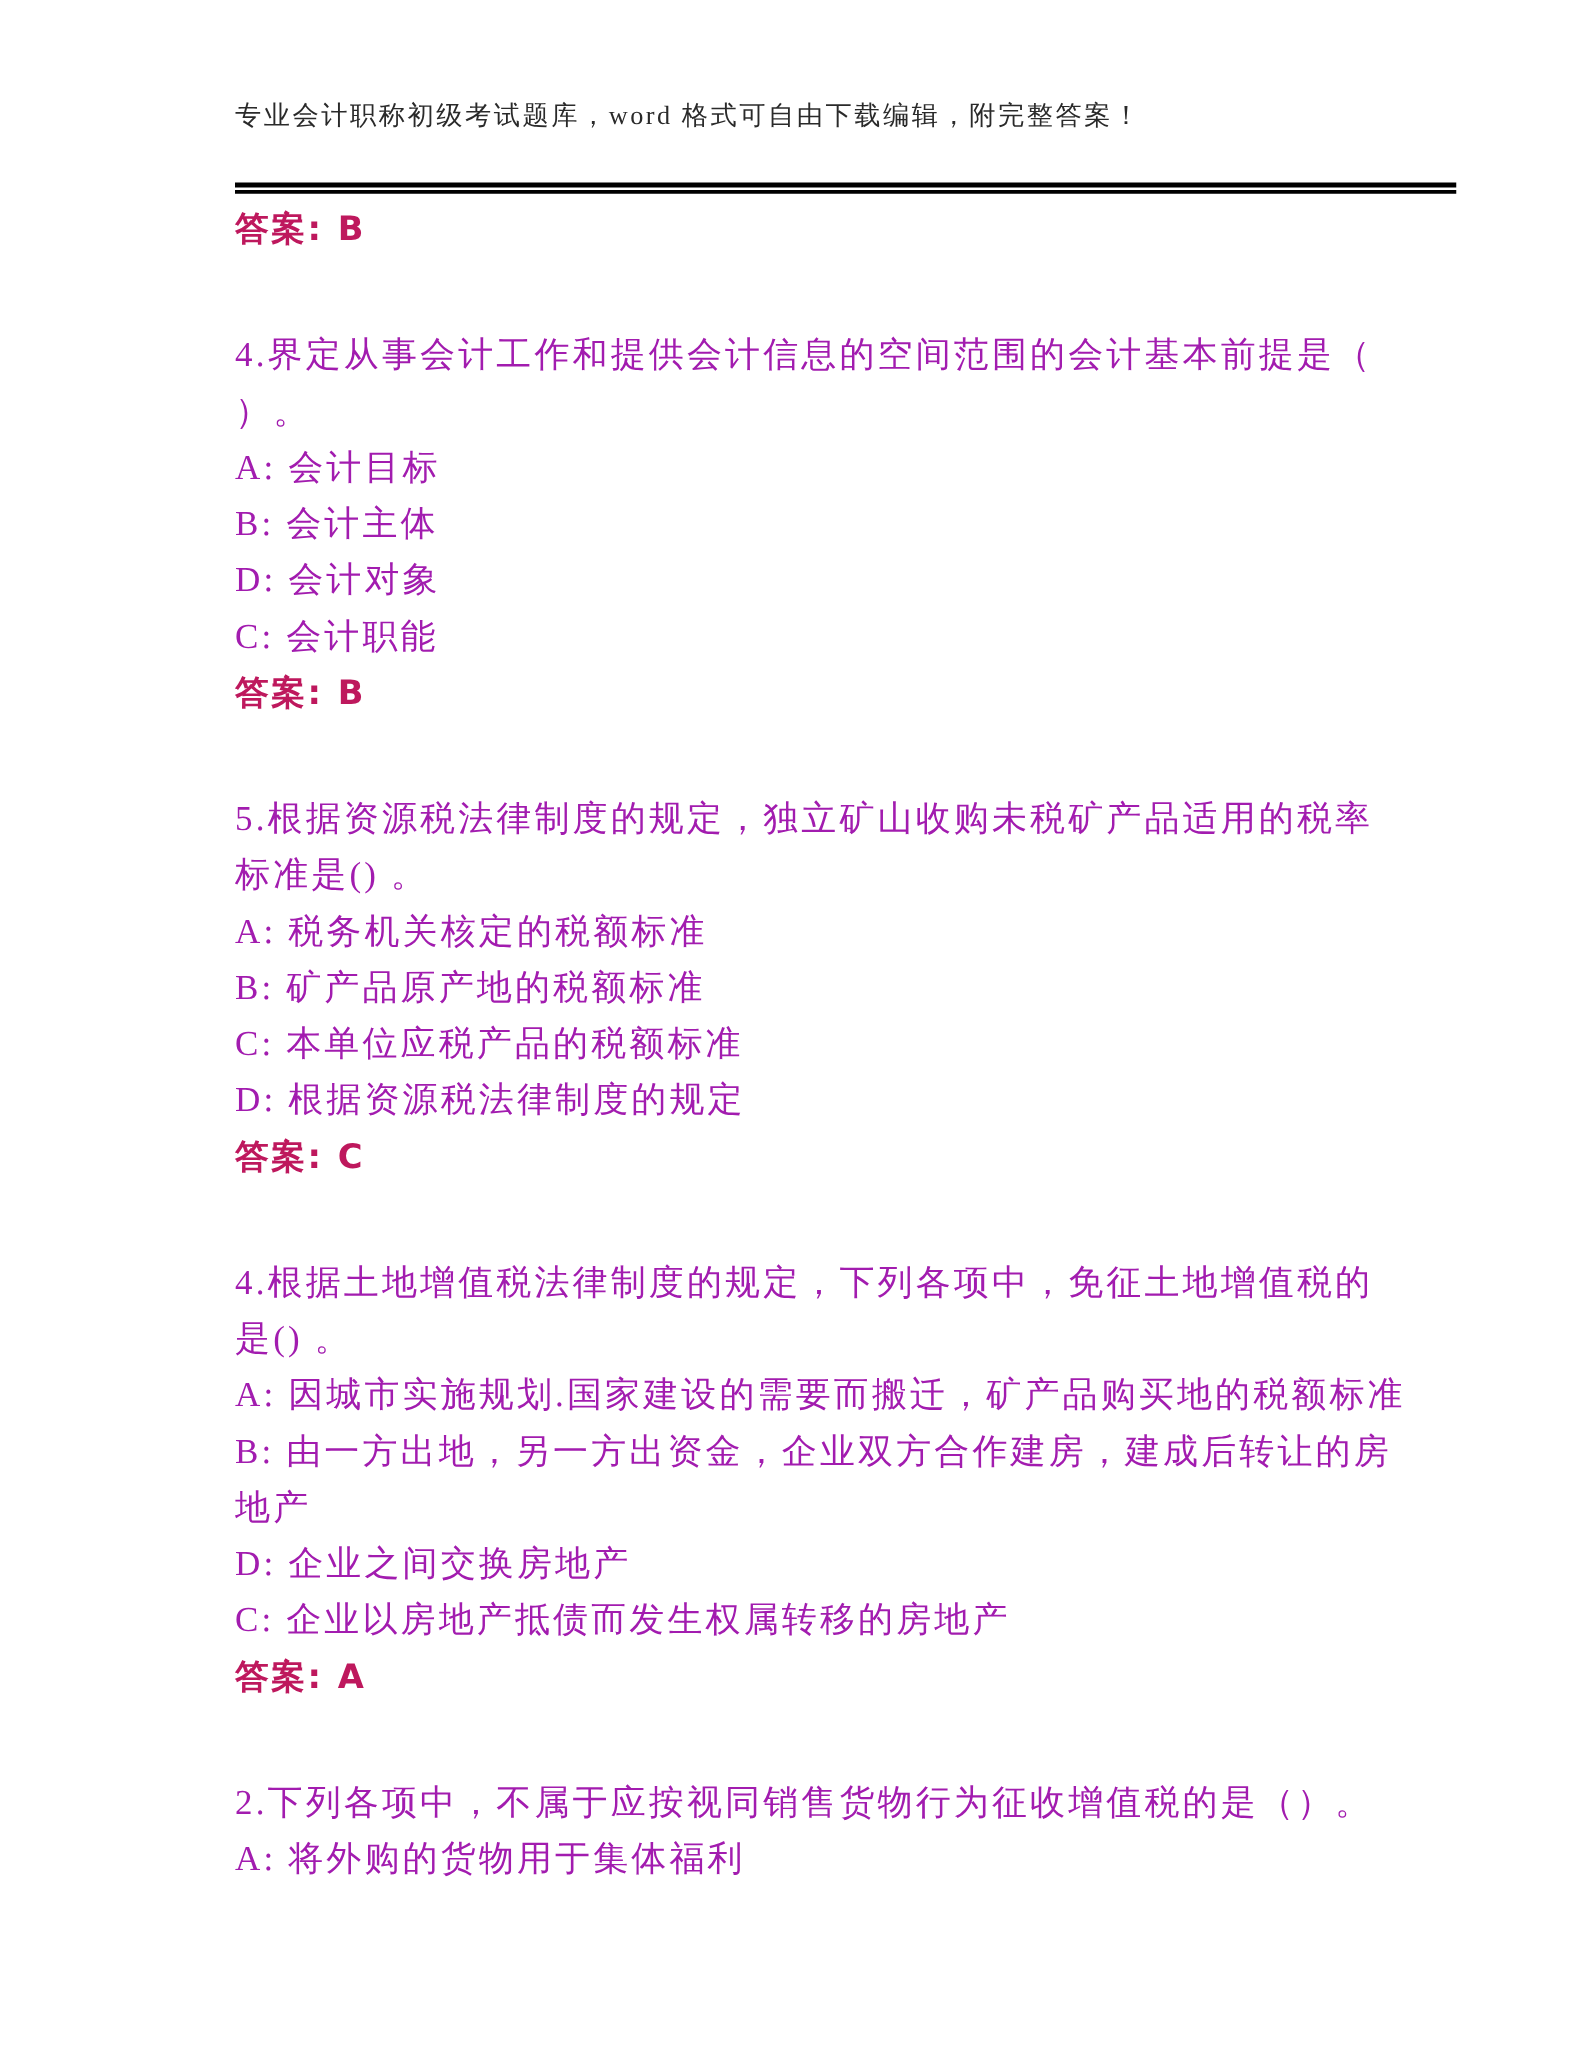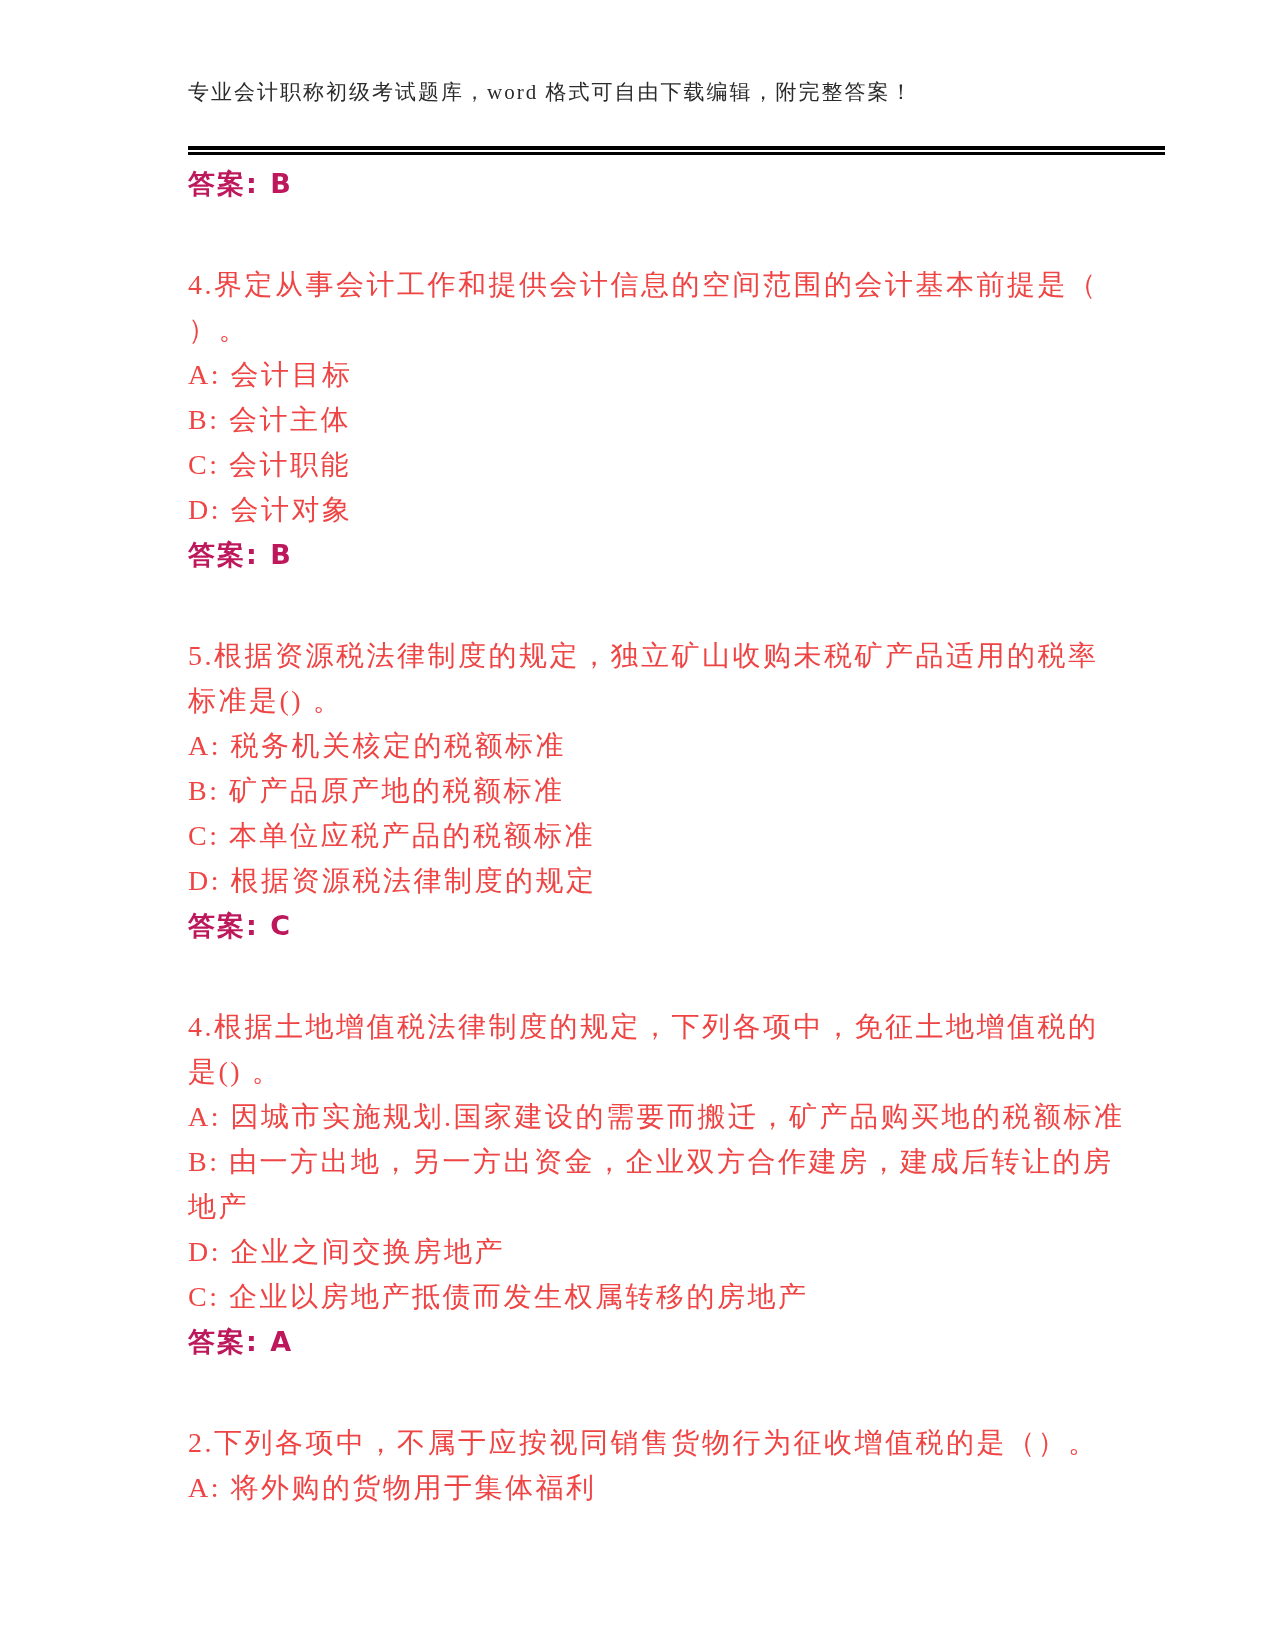--- a/index.html
+++ b/index.html
@@ -29,21 +29,21 @@
     border-top: 4px solid #000000;
     border-bottom: 3px solid #000000;
   }
   .content { margin-top: 6px; }
   .line {
     height: 45px;
     line-height: 45px;
     font-size: 28px;
     letter-spacing: 2.5px;
     white-space: nowrap;
-    color: #ef4444;
+    color: #a21caf;
   }
   .ans {
     font-family: "DejaVu Sans", "Liberation Sans", sans-serif;
     font-weight: 700;
     font-size: 27px;
     letter-spacing: 2px;
     color: #be185d;
   }
   .qgap { height: 56px; }
 </style>
@@ -60,22 +60,22 @@
 
       <div class="line ans">答案: B</div>
 
       <div class="qgap"></div>
 
       <section>
         <div class="line">4.界定从事会计工作和提供会计信息的空间范围的会计基本前提是（</div>
         <div class="line">）。</div>
         <div class="line">A: 会计目标</div>
         <div class="line">B: 会计主体</div>
+        <div class="line">D: 会计对象</div>
         <div class="line">C: 会计职能</div>
-        <div class="line">D: 会计对象</div>
         <div class="line ans">答案: B</div>
       </section>
 
       <div class="qgap"></div>
 
       <section>
         <div class="line">5.根据资源税法律制度的规定，独立矿山收购未税矿产品适用的税率</div>
         <div class="line">标准是() 。</div>
         <div class="line">A: 税务机关核定的税额标准</div>
         <div class="line">B: 矿产品原产地的税额标准</div>

